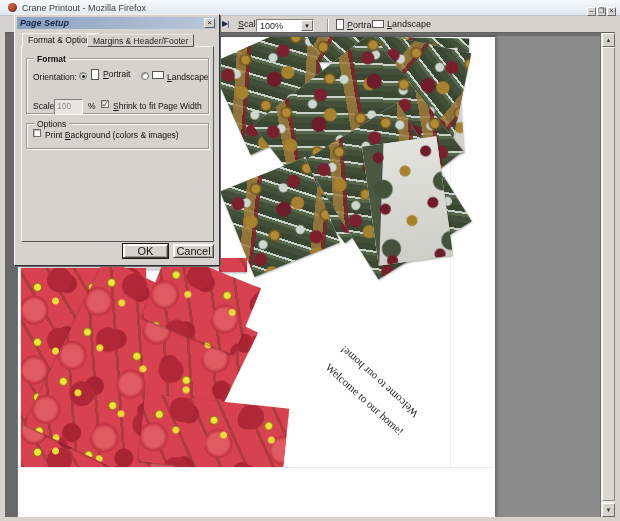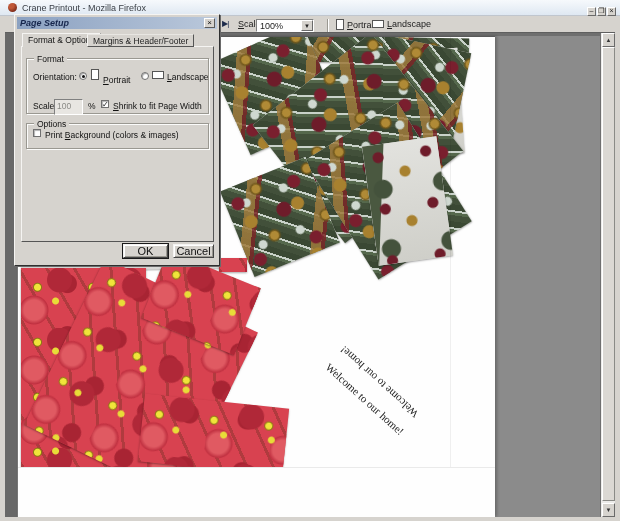--- a/index.html
+++ b/index.html
@@ -164,27 +164,27 @@
   <div class="abs dialog">
     <div class="abs dlg-titlebar">
       <span class="dlg-title">Page Setup</span>
     </div>
     <span class="abs dlg-close">×</span>
 
     <span class="tab active" style="left:7px;">Format &amp; Options</span>
     <span class="tab inactive" style="left:72px;">Margins &amp; Header/Footer</span>
     <div class="abs tab-panel"></div>
 
-    <div class="fieldset" style="left:11px;top:43px;width:183px;height:56px;">
+    <div class="fieldset" style="left:11px;top:43px;width:183px;height:56px;font-weight:bold;">
       <span class="legend">Format</span>
     </div>
     <span class="lbl" style="left:18px;top:57px;">Orientation:</span>
     <span class="radio on" style="left:64px;top:57px;"></span>
     <span class="page-ico ico-portrait abs" style="left:76px;top:54px;"></span>
-    <span class="lbl" style="left:88px;top:60px;"><span></span><span class="ak">P</span><span>ortrait</span></span>
+    <span class="lbl" style="left:88px;top:54px;"><span></span><span class="ak">P</span><span>ortrait</span></span>
     <span class="radio" style="left:126px;top:57px;"></span>
     <span class="page-ico ico-landscape abs" style="left:137px;top:56px;"></span>
     <span class="lbl" style="left:152px;top:57px;"><span></span><span class="ak">L</span><span>andscape</span></span>
 
     <span class="lbl" style="left:18px;top:86px;">Scale:</span>
     <span class="txtfield" style="left:39px;top:84px;width:29px;height:16px;">100</span>
     <span class="lbl" style="left:73px;top:86px;">%</span>
     <span class="checkbox" style="left:86px;top:85px;">✓</span>
     <span class="lbl" style="left:98px;top:86px;"><span></span><span class="ak">S</span><span>hrink to fit Page Width</span></span>
 

